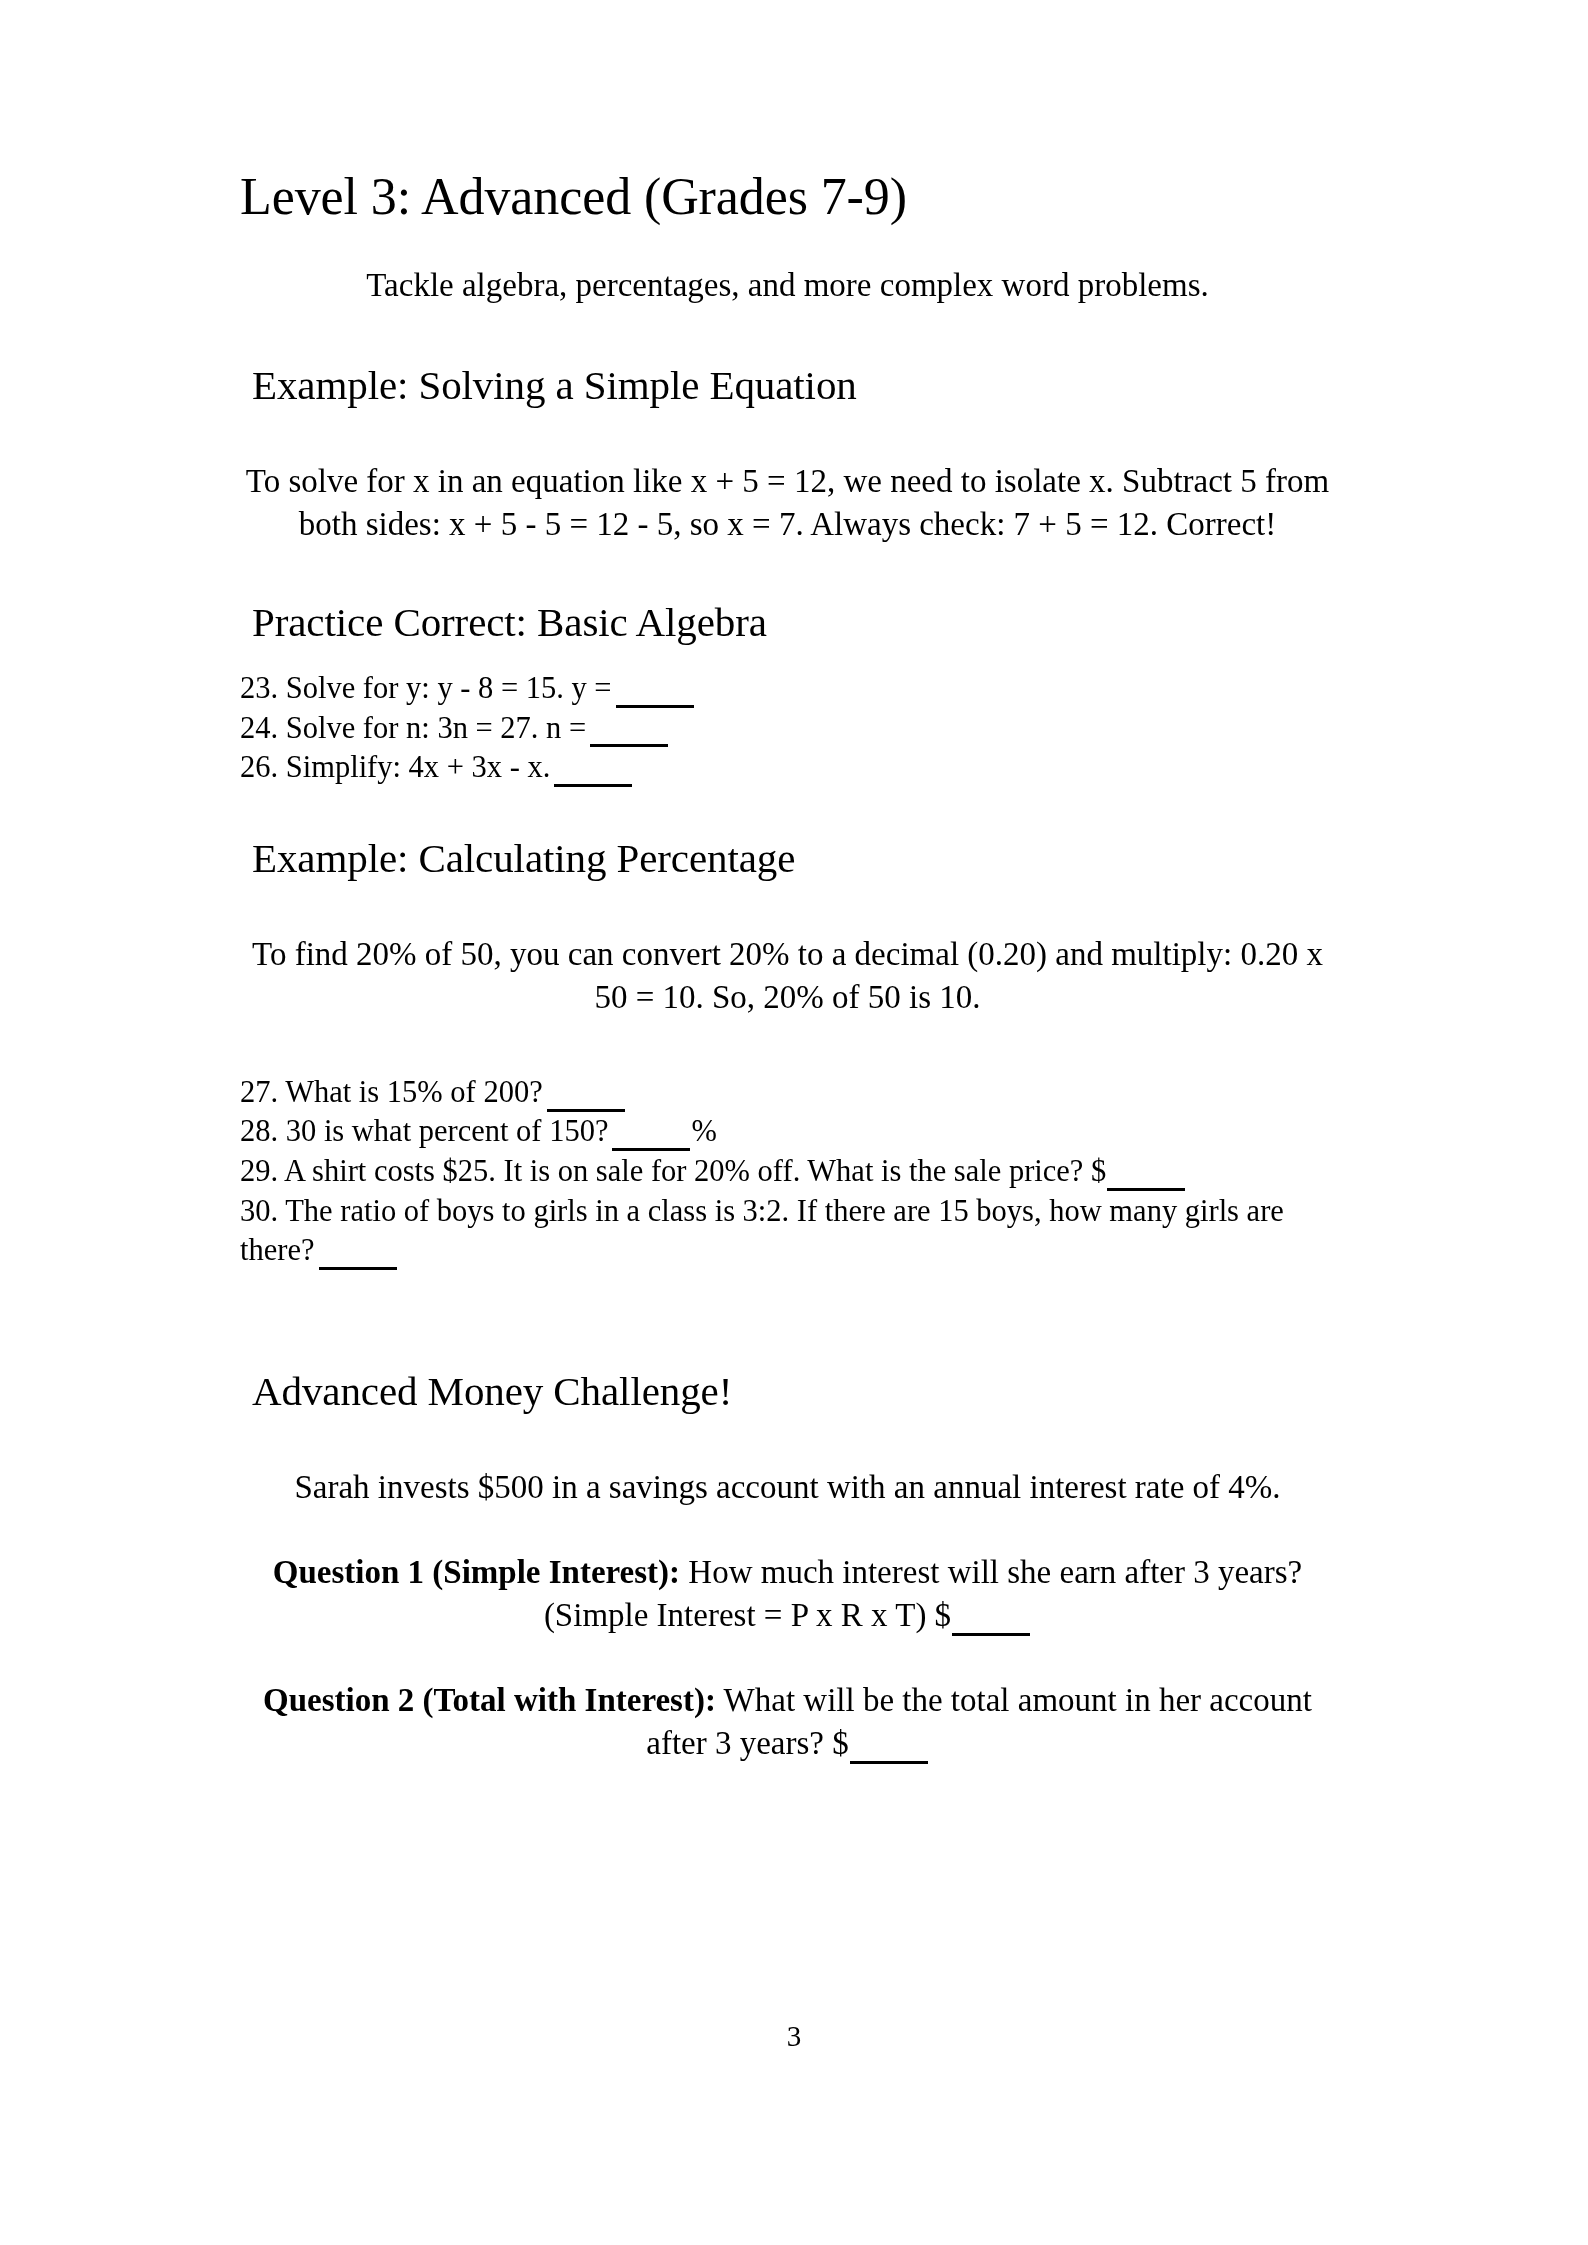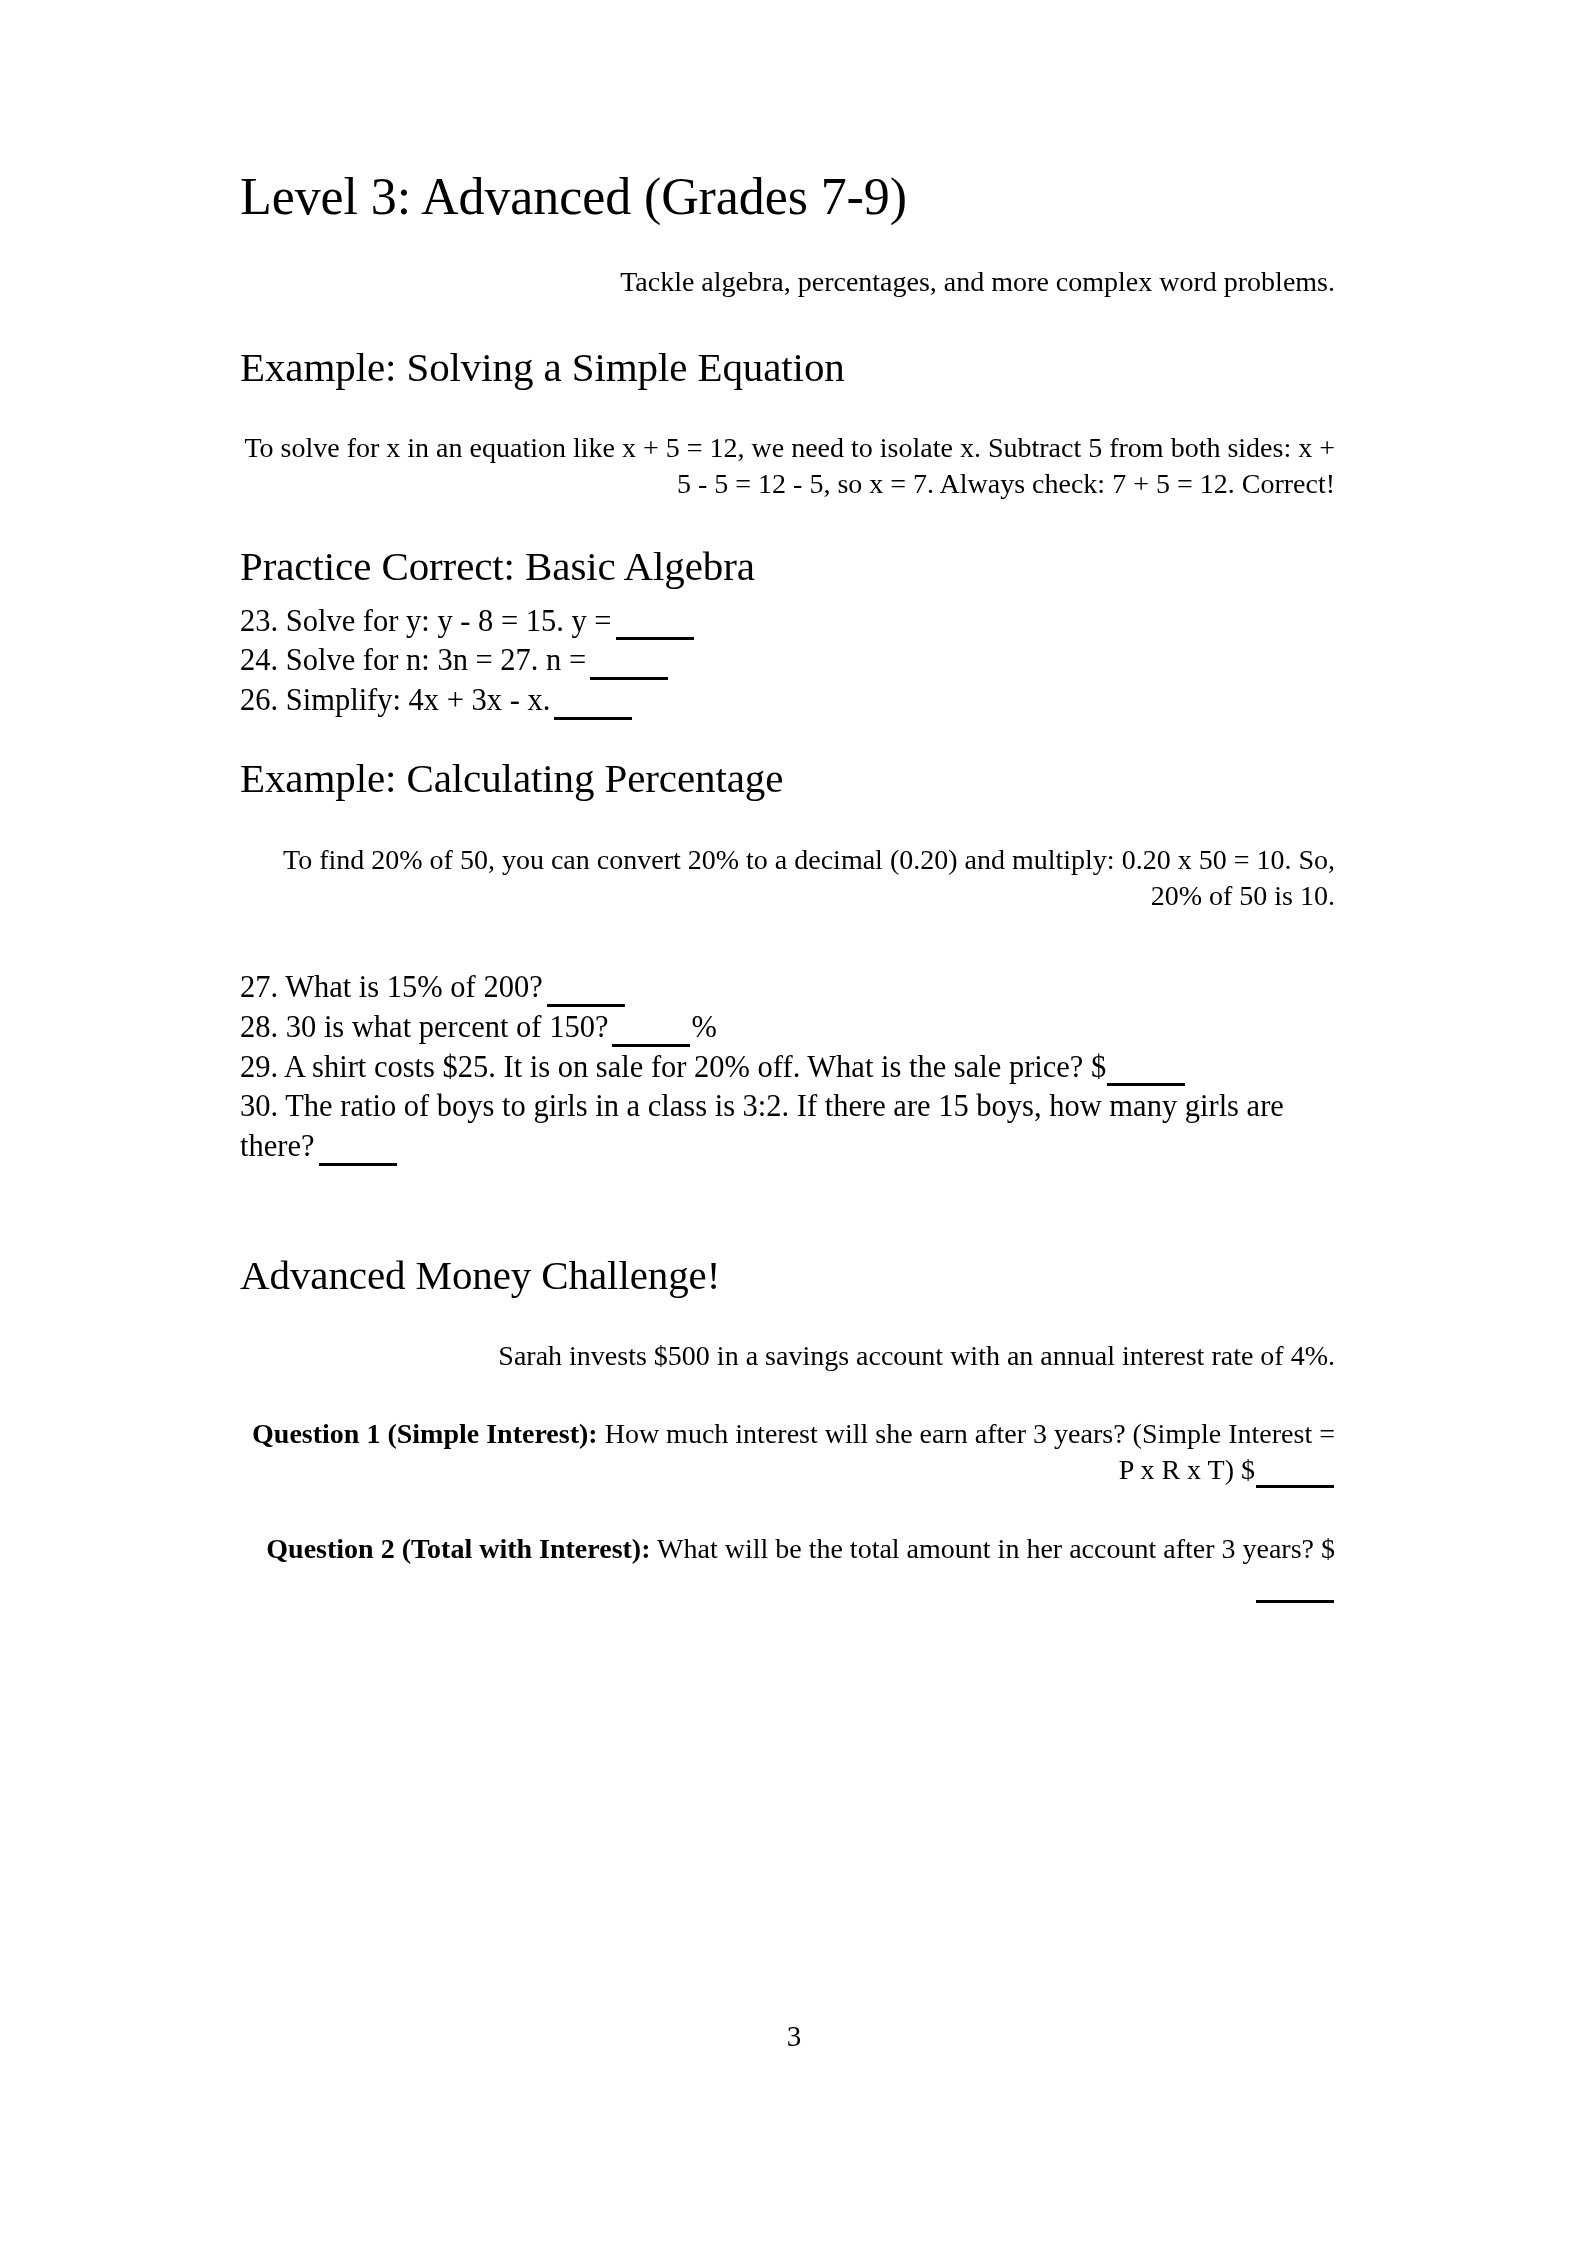--- a/index.html
+++ b/index.html
@@ -35,30 +35,30 @@
     font-size: 52px;
     font-weight: normal;
     line-height: 1.08;
     margin: 0 0 0 0;
     letter-spacing: -0.1px;
   }
   h2.section-heading {
     font-size: 41px;
     font-weight: normal;
     line-height: 1.1;
-    margin: 0;
+    margin: 12px;
     letter-spacing: -0.1px;
   }
 
   
   p.body-text {
-    font-size: 28px;
+    font-size: 33px;
     line-height: 1.30;
     margin: 0;
-    text-align: right;
+    text-align: center;
   }
 
   
   .sp-intro    { height: 39px; }   
   .sp-h2-a     { height: 44px; }   
   .sp-after-h2 { height: 40px; }   
   .sp-to-h2-b  { height: 42px; }   
   .sp-list      { height: 12px; }  
   .sp-list-to-h2 { height: 36px; } 
   .sp-big       { height: 86px; }  

